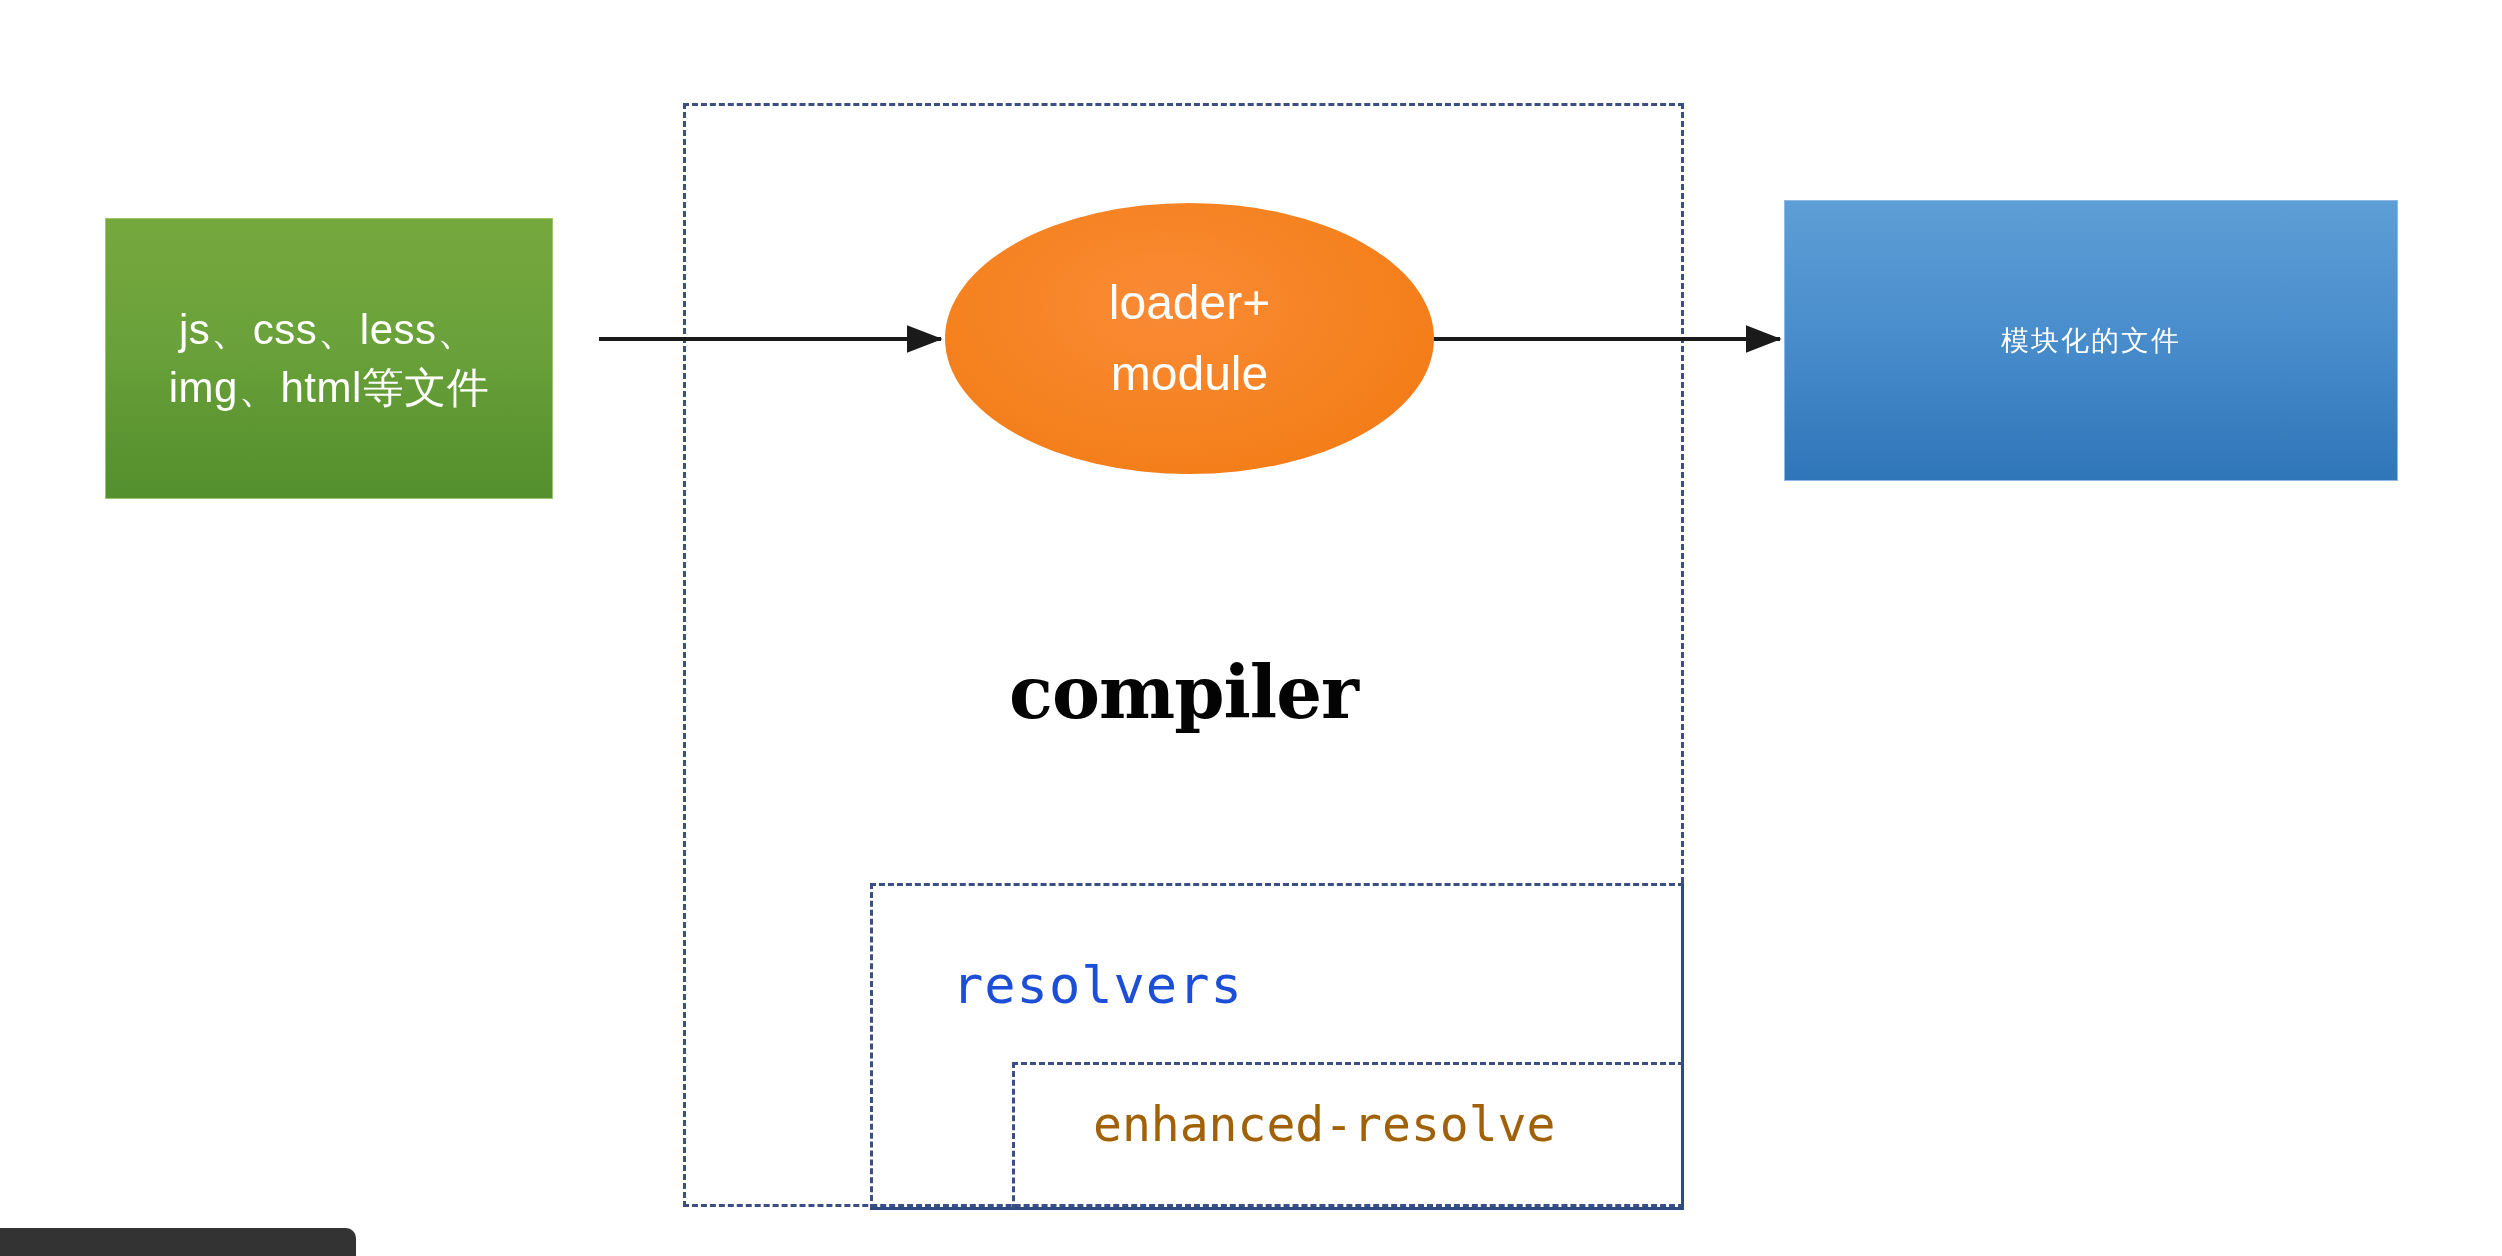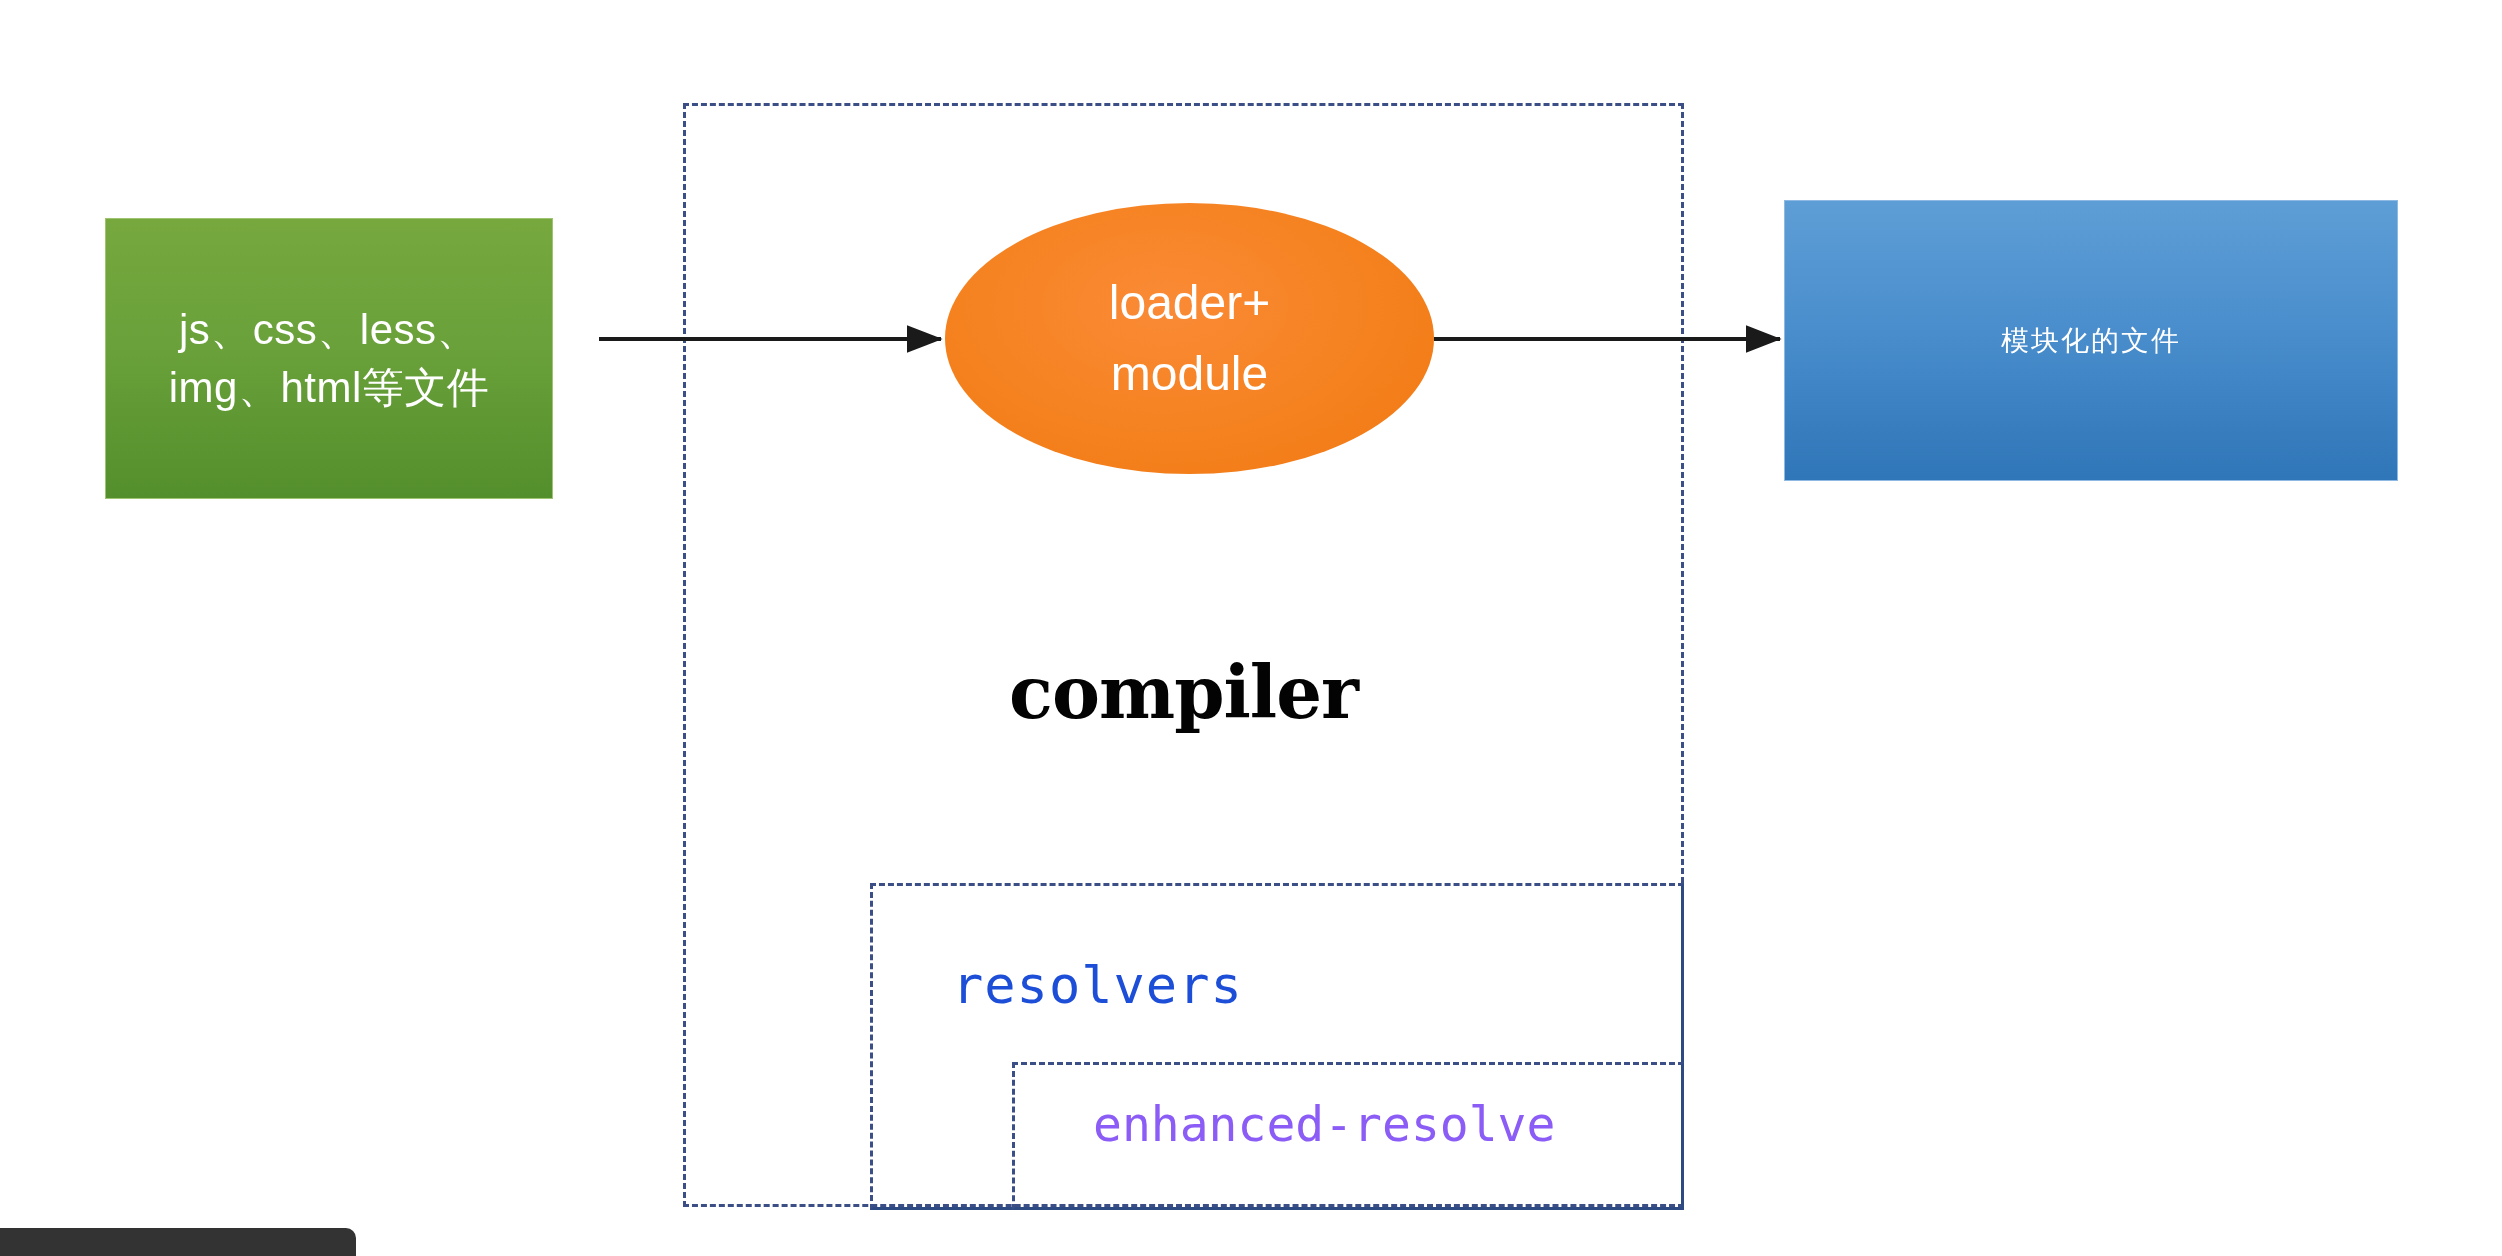--- a/index.html
+++ b/index.html
@@ -127,21 +127,21 @@
     font-size: 52px;
     color: #1d4ed8;
     letter-spacing: 1px;
   }
   .enhanced-label {
     position: absolute;
     left: 1093px;
     top: 1096px;
     font-family: "DejaVu Sans Mono", monospace;
     font-size: 48px;
-    color: #8b5cf6;
+    color: #a16207;
     letter-spacing: 0px;
   }
 
   
   .arrow-svg {
     position: absolute;
     top: 0;
     left: 0;
     width: 2502px;
     height: 1256px;

